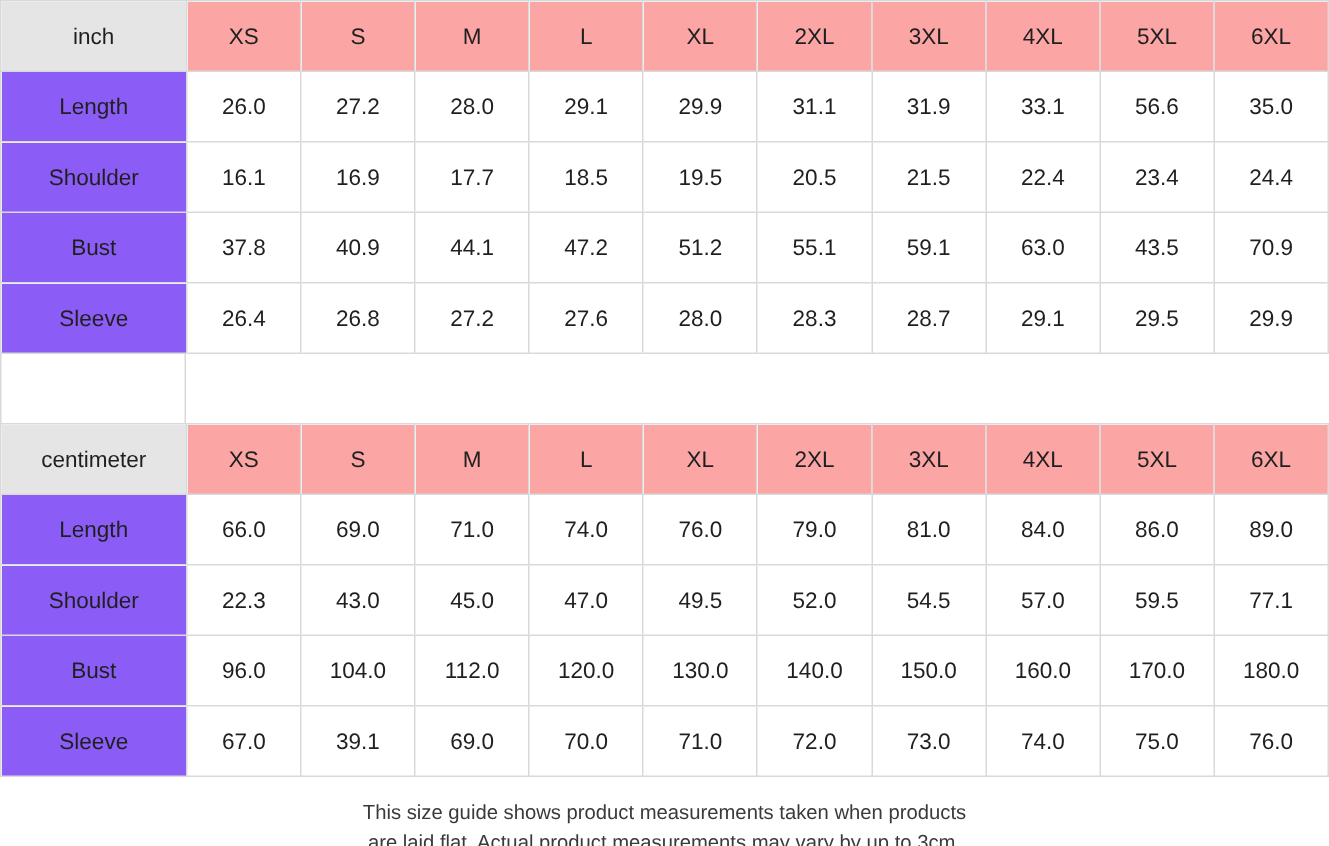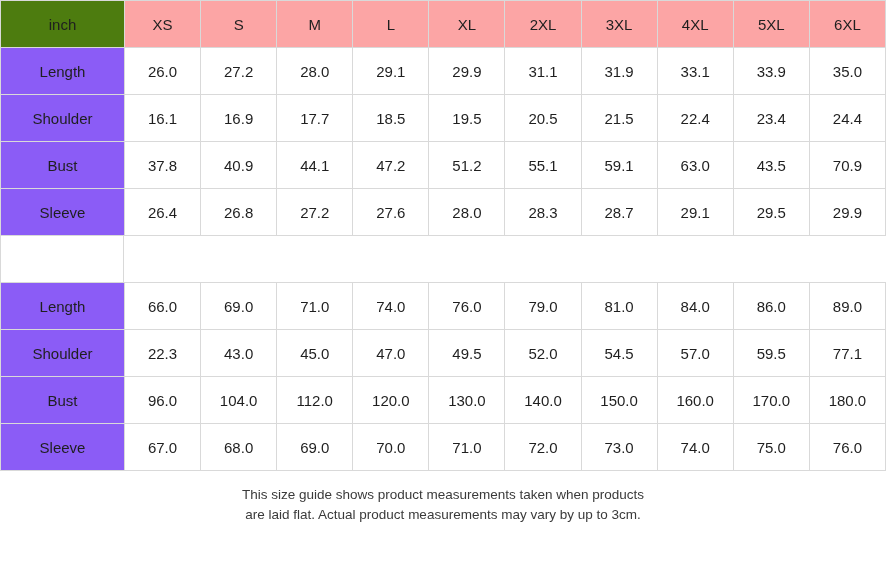--- a/index.html
+++ b/index.html
@@ -34,21 +34,21 @@
     color: #1f1f1f;
     padding: 0;
     white-space: nowrap;
     overflow: hidden;
   }
   table.size-table td.header-cell {
     background: #fca5a5;
     font-size: 15px;
   }
   table.size-table td.unit-cell {
-    background: #4d7c0f;
+    background: #e5e5e5;
     font-size: 15px;
   }
   table.size-table td.row-label {
     background: #8b5cf6;
     font-size: 15px;
   }
   table.size-table col.label-col {
     width: 124px;
   }
   .spacer-block {
@@ -120,21 +120,21 @@
       <tr>
         <td class="row-label">Length</td>
         <td>26.0</td>
         <td>27.2</td>
         <td>28.0</td>
         <td>29.1</td>
         <td>29.9</td>
         <td>31.1</td>
         <td>31.9</td>
         <td>33.1</td>
-        <td>33.9</td>
+        <td>56.6</td>
         <td>35.0</td>
       </tr>
 
       <tr>
         <td class="row-label">Shoulder</td>
         <td>16.1</td>
         <td>16.9</td>
         <td>17.7</td>
         <td>18.5</td>
         <td>19.5</td>
@@ -188,20 +188,33 @@
         <col>
         <col>
         <col>
         <col>
         <col>
         <col>
         <col>
         <col>
     </colgroup>
     <tbody>
+      <tr>
+        <td class="unit-cell">centimeter</td>
+        <td class="header-cell">XS</td>
+        <td class="header-cell">S</td>
+        <td class="header-cell">M</td>
+        <td class="header-cell">L</td>
+        <td class="header-cell">XL</td>
+        <td class="header-cell">2XL</td>
+        <td class="header-cell">3XL</td>
+        <td class="header-cell">4XL</td>
+        <td class="header-cell">5XL</td>
+        <td class="header-cell">6XL</td>
+      </tr>
 
       <tr>
         <td class="row-label">Length</td>
         <td>66.0</td>
         <td>69.0</td>
         <td>71.0</td>
         <td>74.0</td>
         <td>76.0</td>
         <td>79.0</td>
         <td>81.0</td>
@@ -234,21 +247,21 @@
         <td>140.0</td>
         <td>150.0</td>
         <td>160.0</td>
         <td>170.0</td>
         <td>180.0</td>
       </tr>
 
       <tr>
         <td class="row-label">Sleeve</td>
         <td>67.0</td>
-        <td>68.0</td>
+        <td>39.1</td>
         <td>69.0</td>
         <td>70.0</td>
         <td>71.0</td>
         <td>72.0</td>
         <td>73.0</td>
         <td>74.0</td>
         <td>75.0</td>
         <td>76.0</td>
       </tr>
     </tbody>

